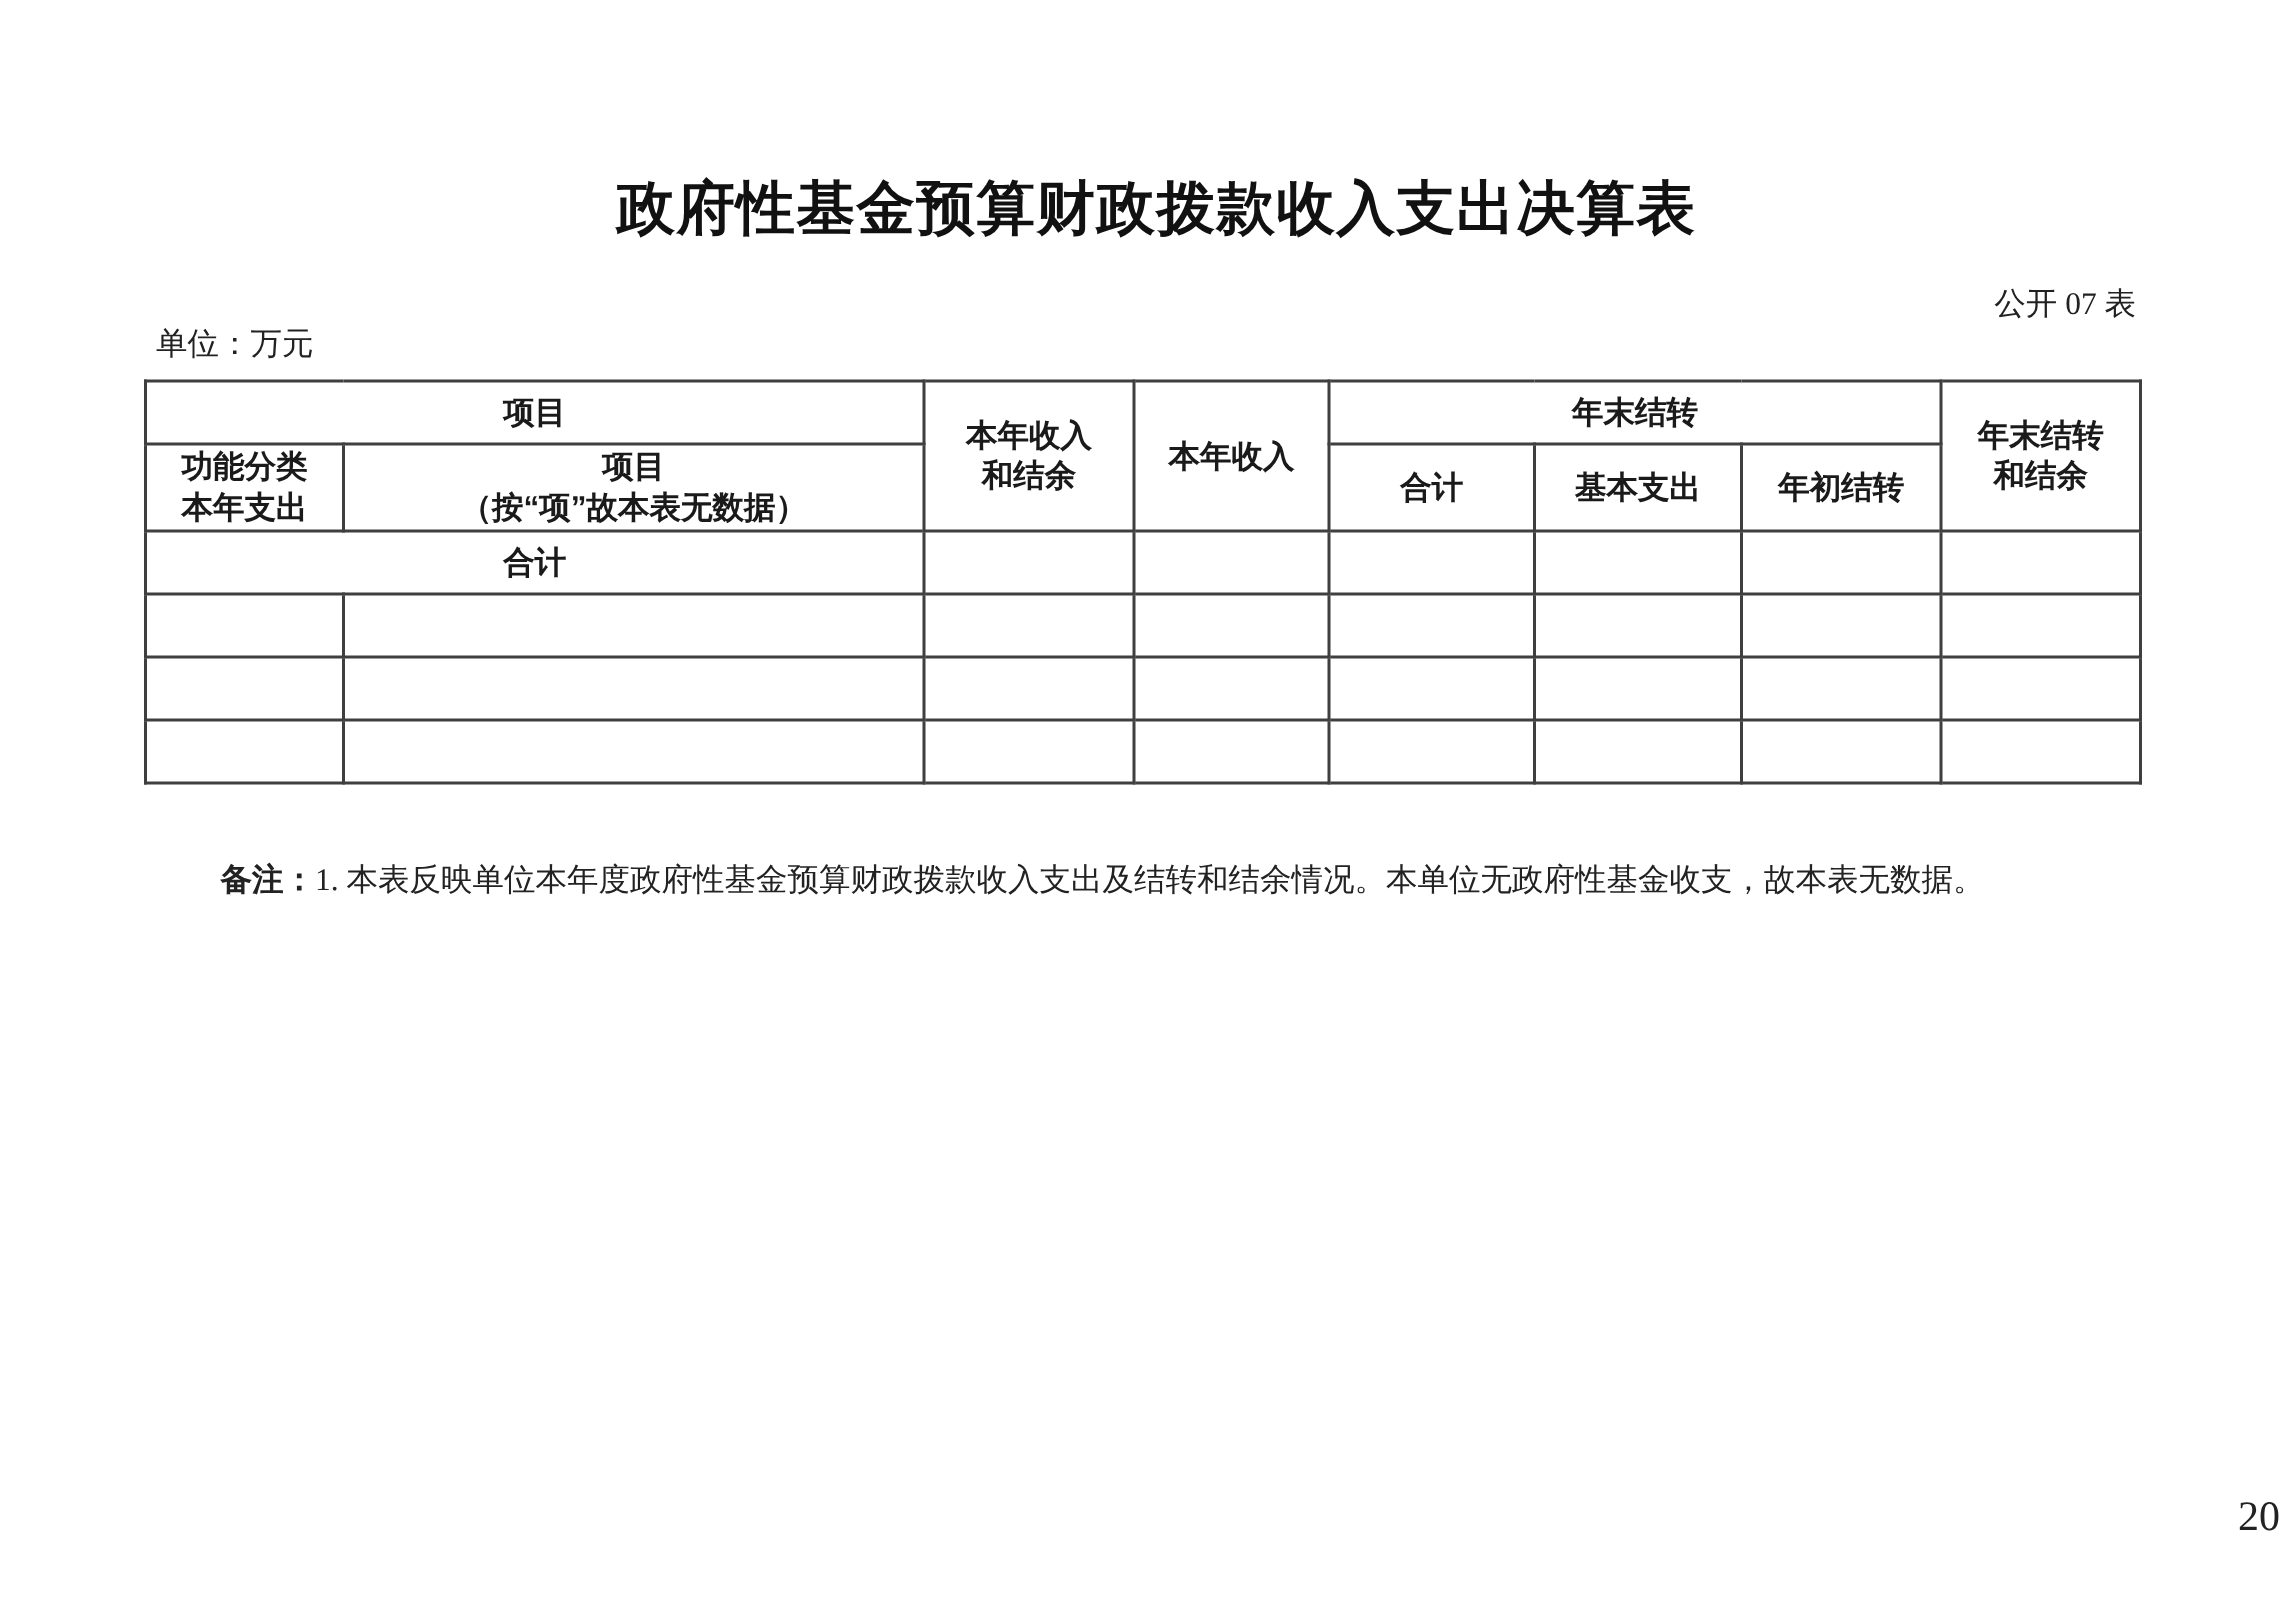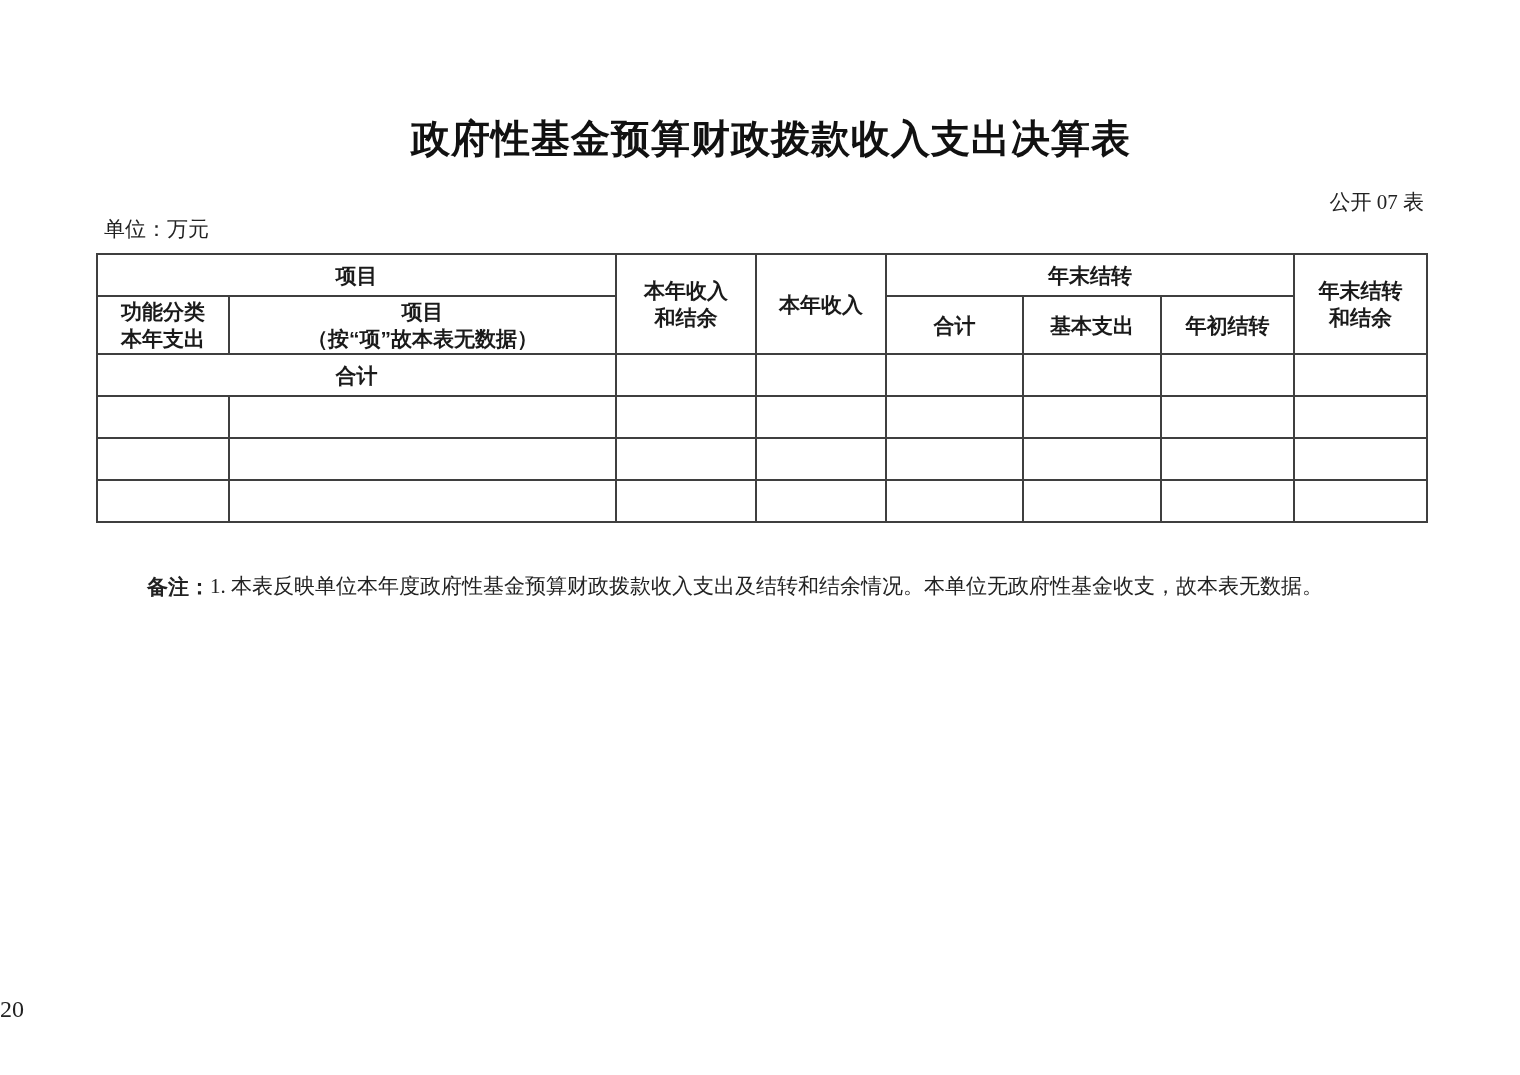--- a/index.html
+++ b/index.html
@@ -83,22 +83,22 @@
   }
   .note-line {
     line-height: 33px;
     white-space: nowrap;
   }
   .page-number {
     position: absolute;
     top: 996px;
     left: 0;
     width: 1520px;
-    text-align: left;
-    font-size: 24px;
+    text-align: right;
+    font-size: 28px;
     color: #222222;
   }
 </style>
 </head>
 <body>
 
 <div class="doc-title">政府性基金预算财政拨款收入支出决算表</div>
 
 <div class="table-no">公开 07 表</div>
 

